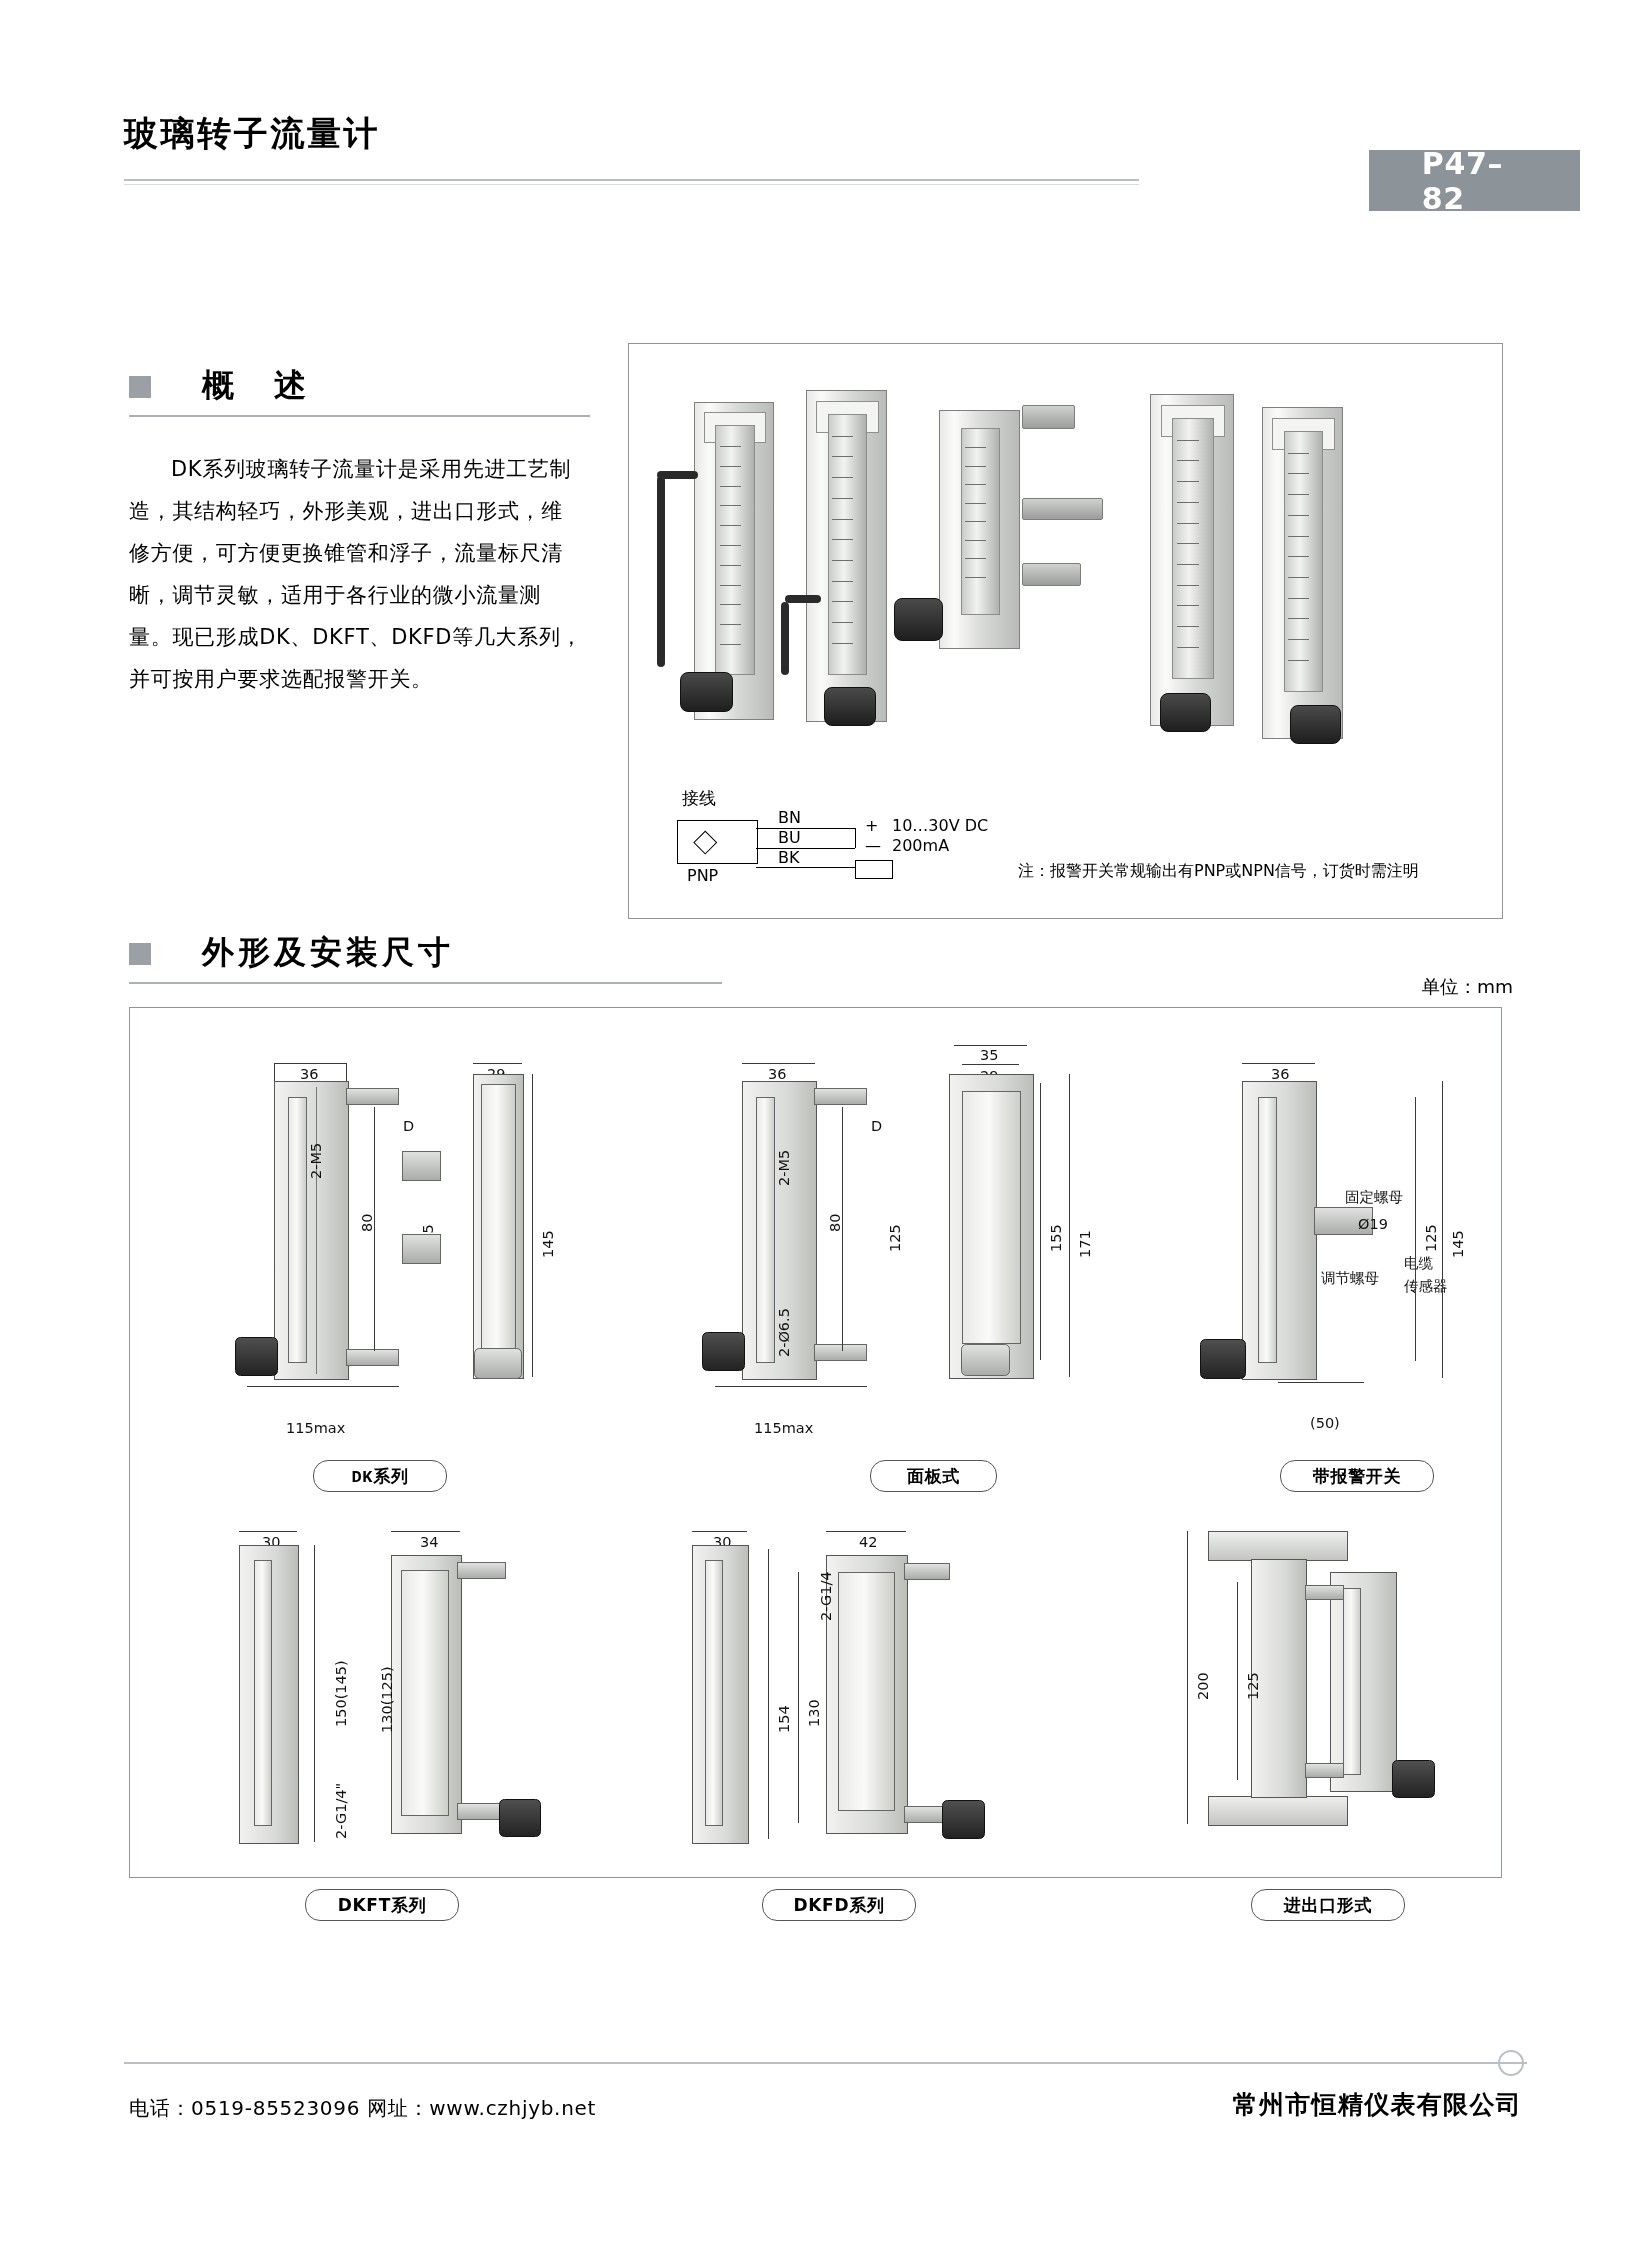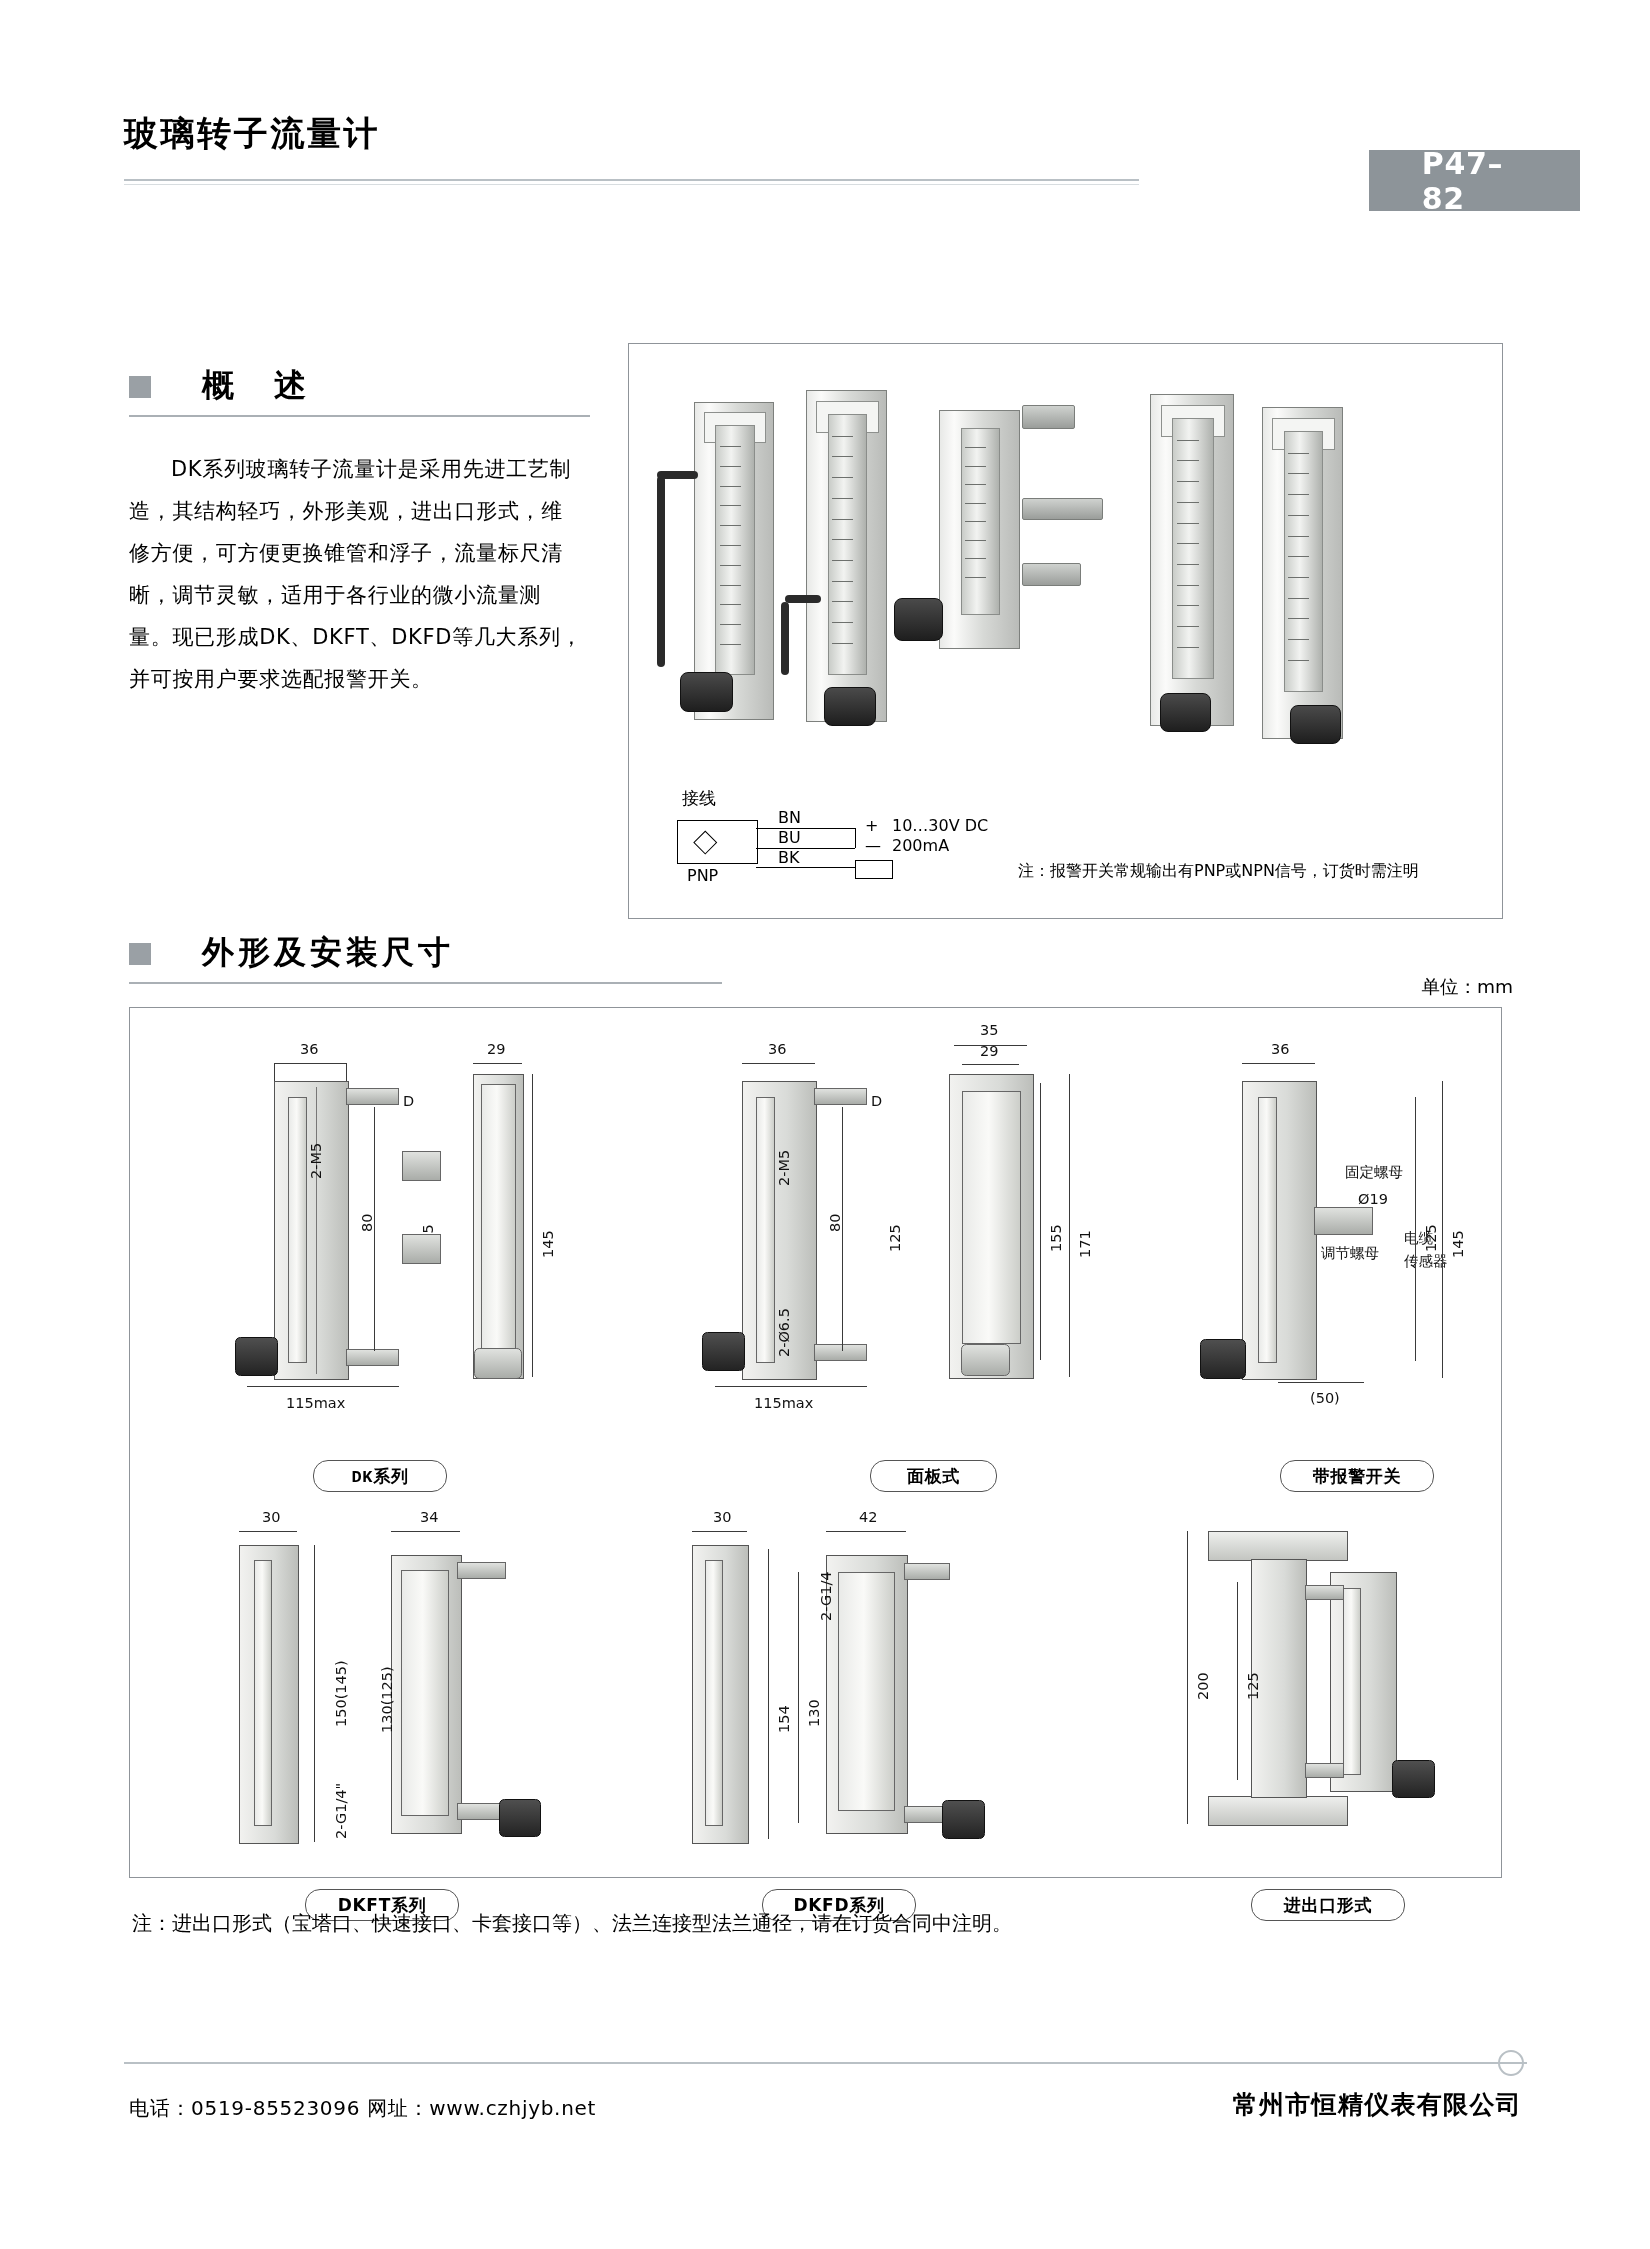--- a/index.html
+++ b/index.html
@@ -62,21 +62,21 @@
   .note2{position:absolute;left:132px;top:1906px;width:1318px;font-size:20px;line-height:34px;}
   .note2 .l2{padding-left:45px;}
 
   
   .f-rule{position:absolute;left:124px;top:2062px;width:1403px;height:2px;background:#b9c0c5;}
   .f-circle{position:absolute;left:1498px;top:2050px;width:22.4px;height:22.4px;border:2px solid #b9c0c5;border-radius:50%;}
   .f-left{position:absolute;left:129px;top:2095px;font-size:20px;letter-spacing:0.7px;}
   .f-right{position:absolute;right:129px;top:2088px;font-size:25px;font-weight:bold;letter-spacing:1.3px;}
   .dv{position:absolute;background:#3a3a3a;width:0.7px;}
   .dh{position:absolute;background:#3a3a3a;height:0.7px;}
-  .dtxt{position:absolute;font-size:14.5px;color:#111;white-space:nowrap;}
+  .dtxt{position:absolute;font-size:14.5px;color:#111;white-space:nowrap;margin-top:25px;}
   .dtxtv{position:absolute;font-size:14.5px;color:#111;white-space:nowrap;transform:rotate(-90deg);transform-origin:left top;}
   .body1{position:absolute;background:linear-gradient(90deg,#f2f2f0,#d9dbd8 60%,#bcbeba);border:0.7px solid #555;}
   .glass1{position:absolute;background:linear-gradient(90deg,#e9eae8,#fafaf8 45%,#cccec9);border:0.7px solid #666;}
   .knob1{position:absolute;background:linear-gradient(180deg,#4f4f4f,#232323);border:0.7px solid #111;border-radius:5.3px;}
   .port1{position:absolute;background:linear-gradient(180deg,#e0e2df,#a9aca8);border:0.7px solid #666;}
   .flange{position:absolute;background:linear-gradient(180deg,#eeefed,#c3c5c1);border:0.7px solid #555;}
 </style>
 </head>
 <body>
 
@@ -400,21 +400,20 @@
       <div class="dtxtv" style="left:113px;top:191px;">125</div>
       <div class="dv" style="left:105px;top:73px;height:198px;"></div>
     </div>
     <div class="tag" style="left:1121px;top:881px;width:152px;">
       <span>进出口形式</span>
     </div>
 
   </div>
 
   <div class="note2">
-    <div>注：进出口形式（宝塔口、快速接口、卡套接口等）、法兰连接型法兰通径，请在订货合同中注明。</div>
   </div>
 
   <div class="f-rule"></div>
   <div class="f-circle"></div>
   <div class="f-left">电话：0519-85523096 网址：www.czhjyb.net</div>
   <div class="f-right">常州市恒精仪表有限公司</div>
 
 </div>
 
 

